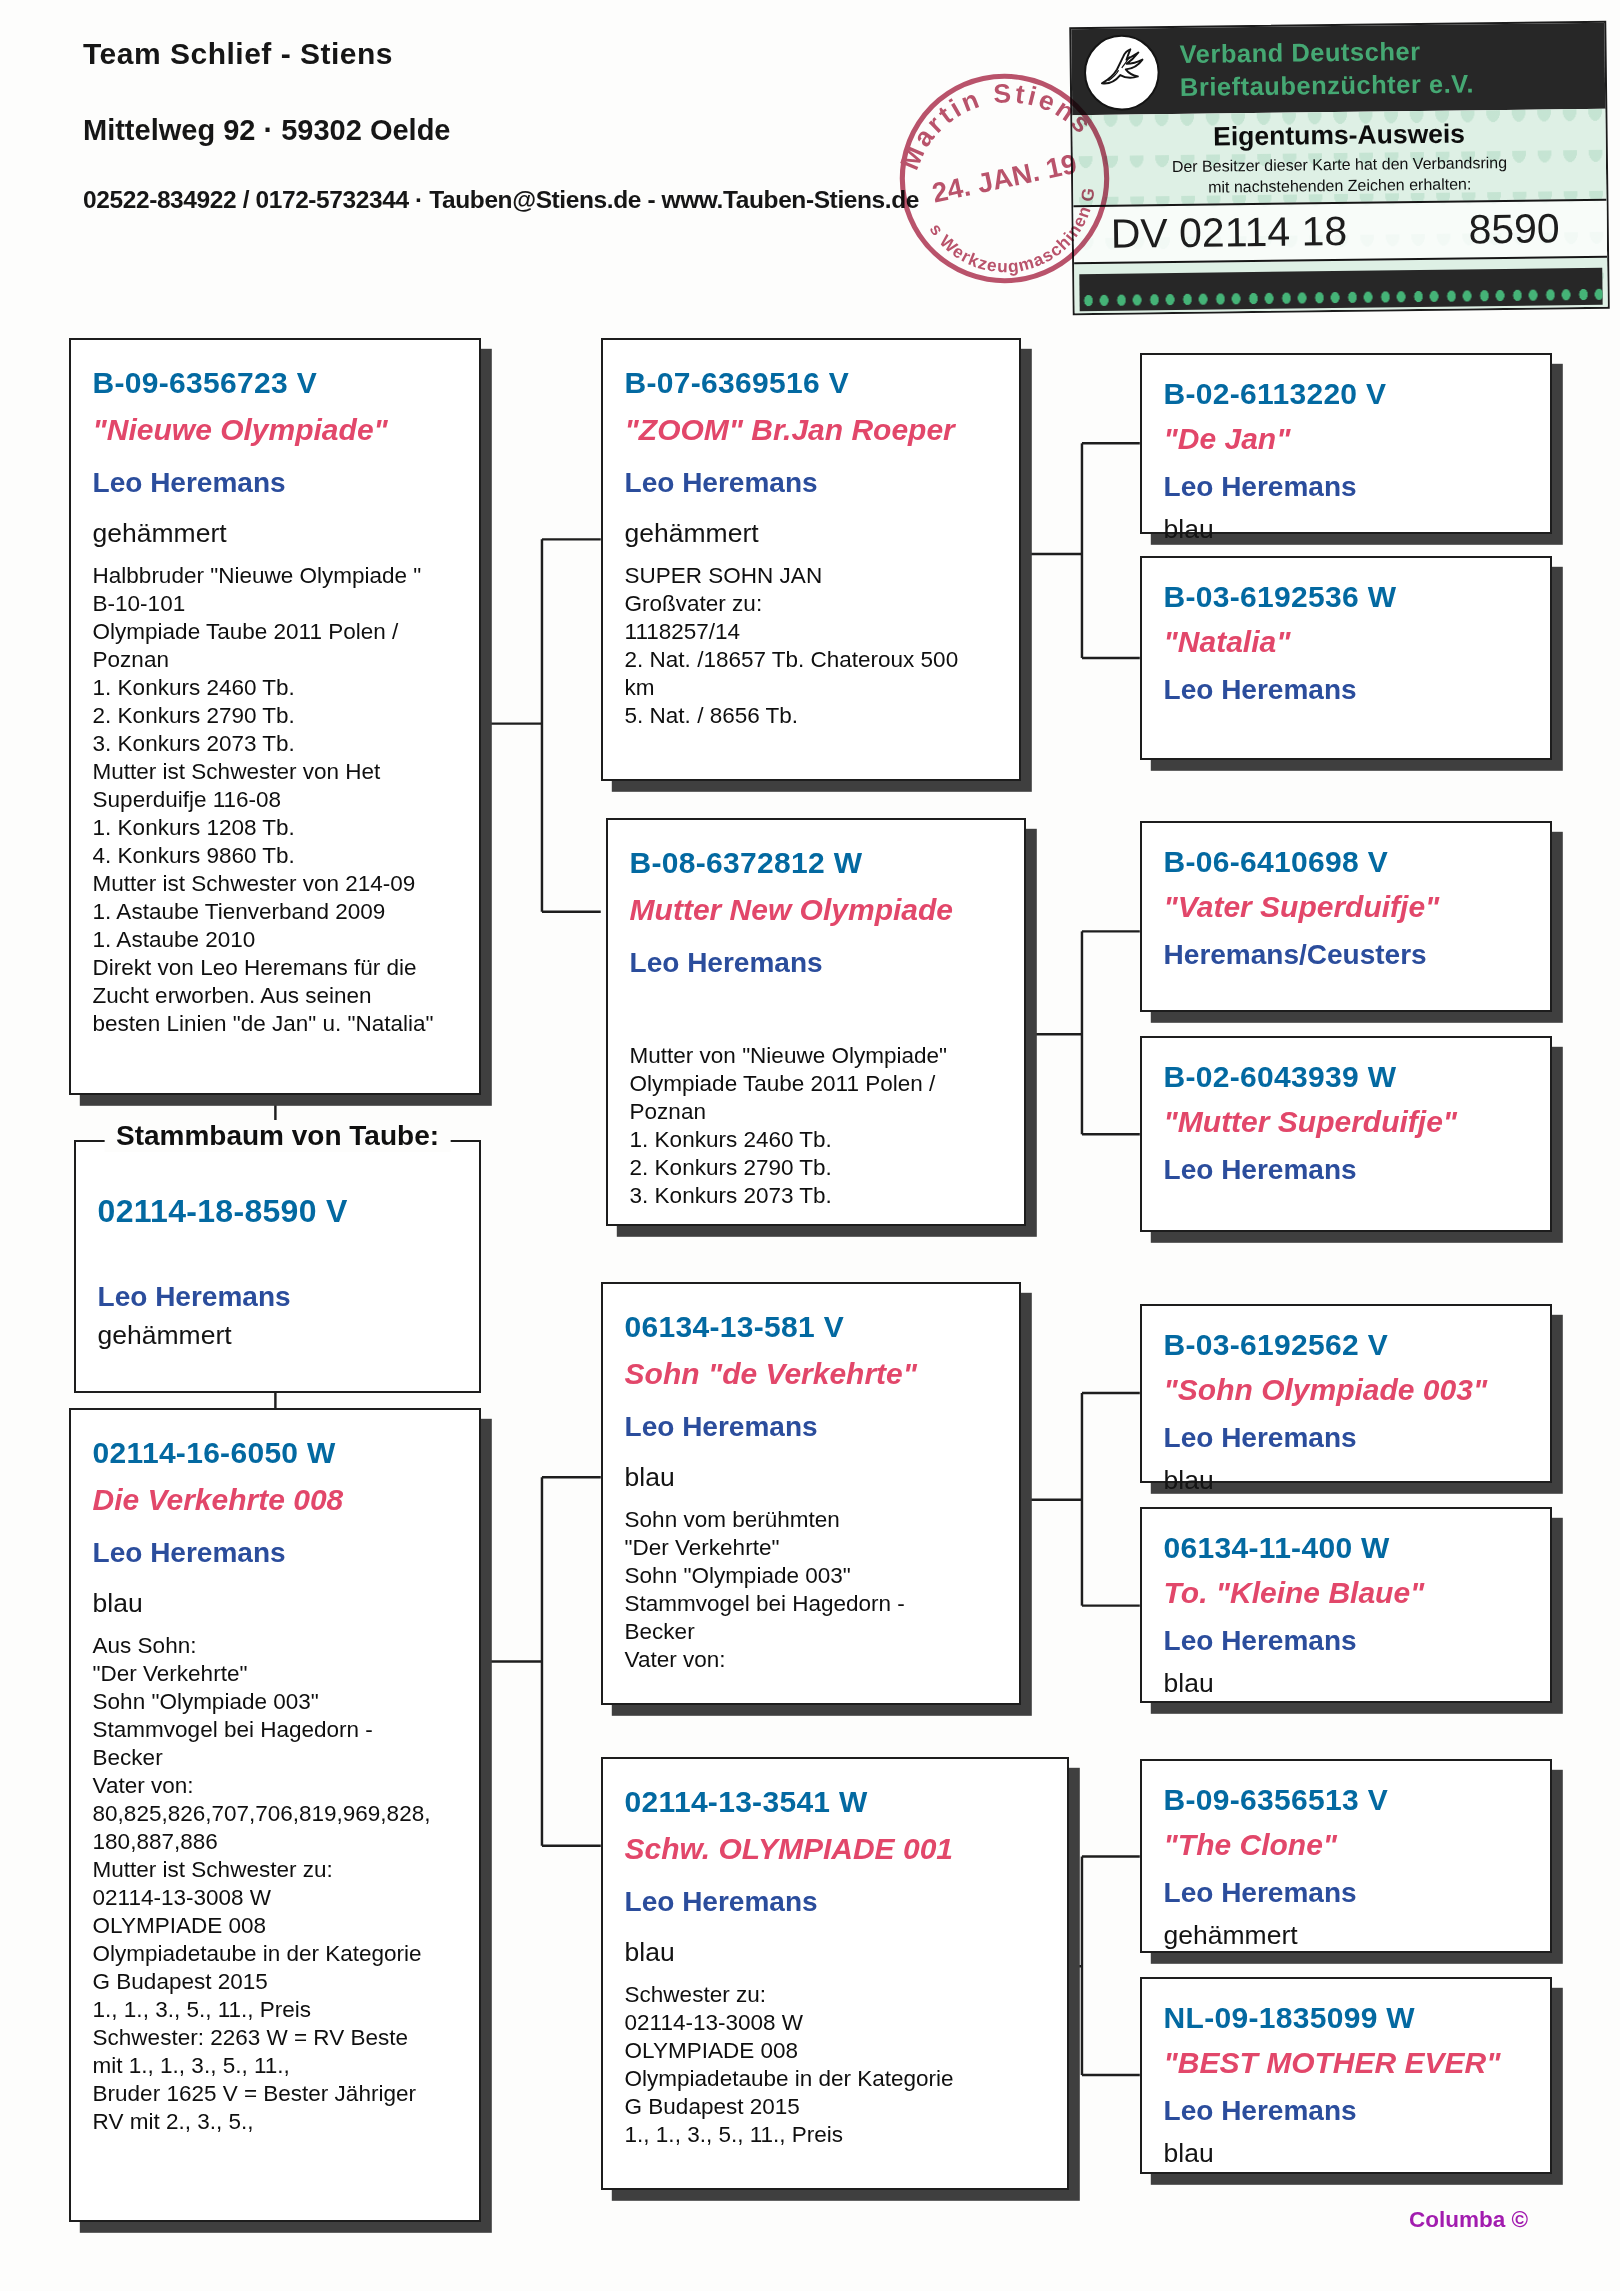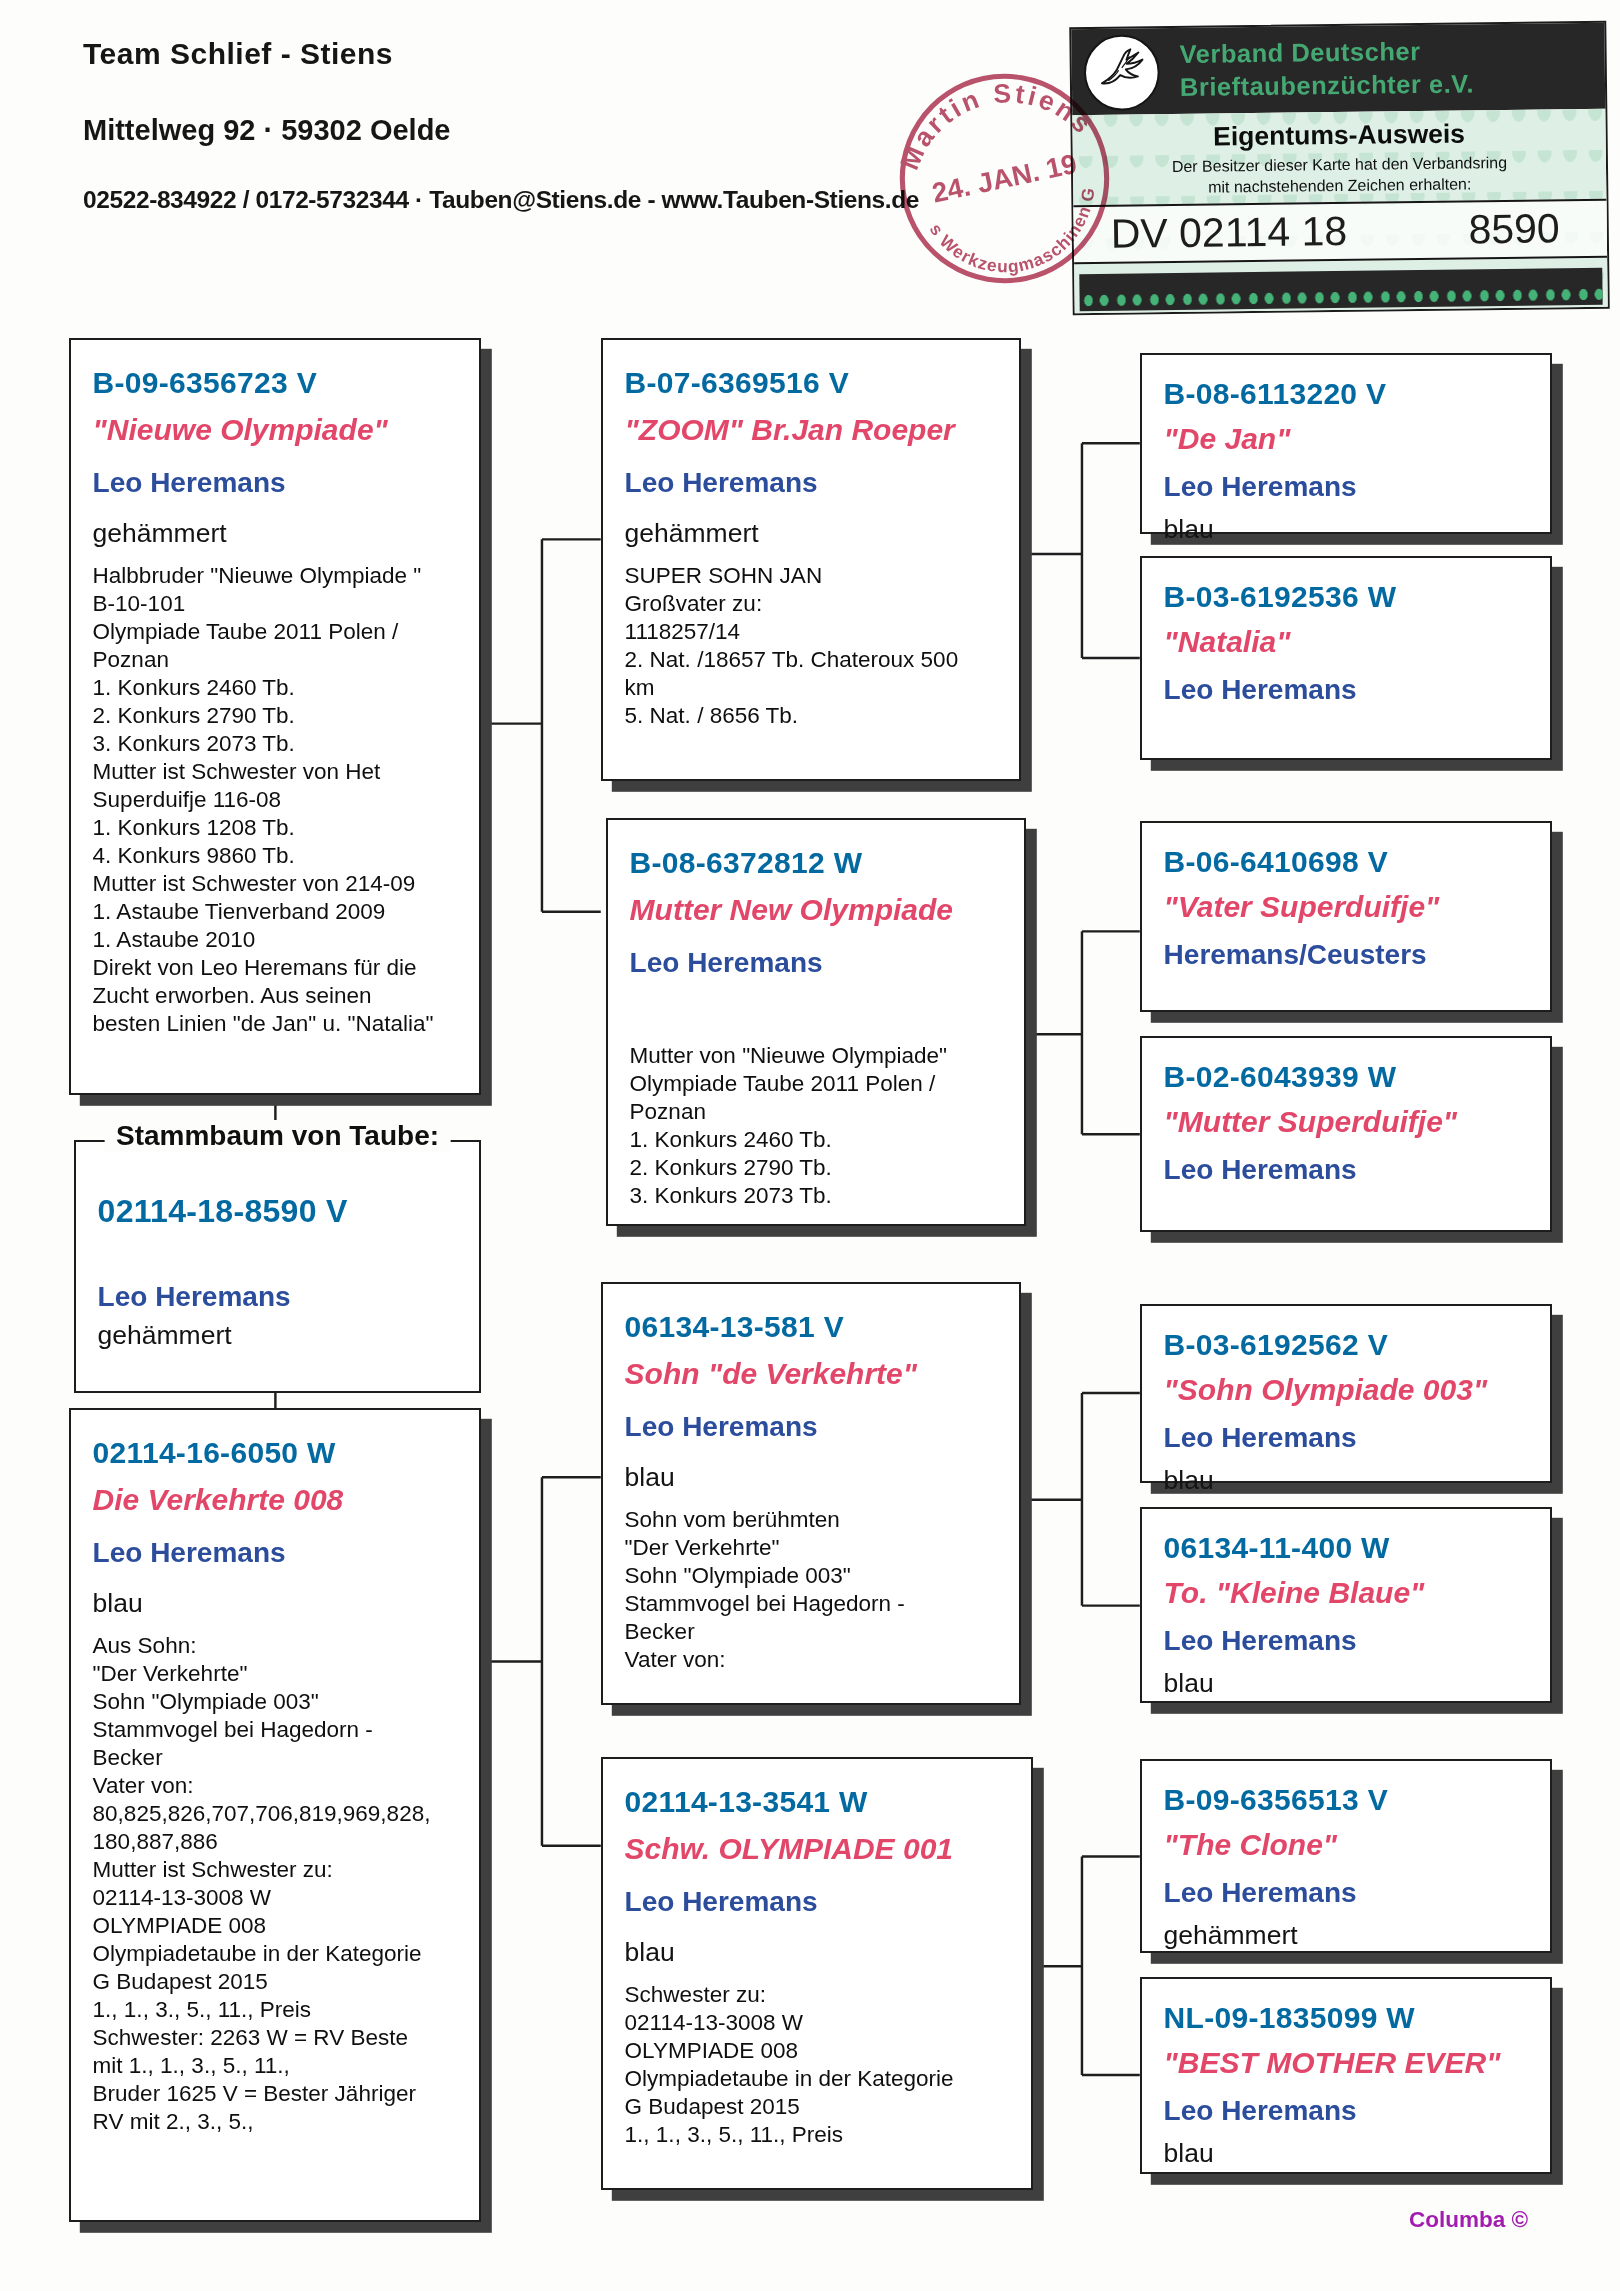--- a/index.html
+++ b/index.html
@@ -231,35 +231,35 @@
     <div class="breeder">Leo Heremans</div>
     <div class="colorline">blau</div>
     <div class="notes">Sohn vom berühmten
 "Der Verkehrte"
 Sohn "Olympiade 003"
 Stammvogel bei Hagedorn -
 Becker
 Vater von:</div>
   </div>
 
-  <div class="pbox" style="left:601px;top:1757px;width:432px;height:433px;">
+  <div class="pbox" style="left:601px;top:1757px;width:468px;height:433px;">
     <div class="ring">02114-13-3541 W</div>
     <div class="pname">Schw. OLYMPIADE 001</div>
     <div class="breeder">Leo Heremans</div>
     <div class="colorline">blau</div>
     <div class="notes">Schwester zu:
 02114-13-3008 W
 OLYMPIADE 008
 Olympiadetaube in der Kategorie
 G Budapest 2015
 1., 1., 3., 5., 11., Preis</div>
   </div>
 
   <div class="pbox sm" style="left:1140px;top:353px;width:412px;height:181px;">
-    <div class="ring">B-08-6113220 V</div>
+    <div class="ring">B-02-6113220 V</div>
     <div class="pname">"De Jan"</div>
     <div class="breeder">Leo Heremans</div>
     <div class="colorline">blau</div>
   </div>
 
   <div class="pbox sm" style="left:1140px;top:556px;width:412px;height:204px;">
     <div class="ring">B-03-6192536 W</div>
     <div class="pname">"Natalia"</div>
     <div class="breeder">Leo Heremans</div>
   </div>

